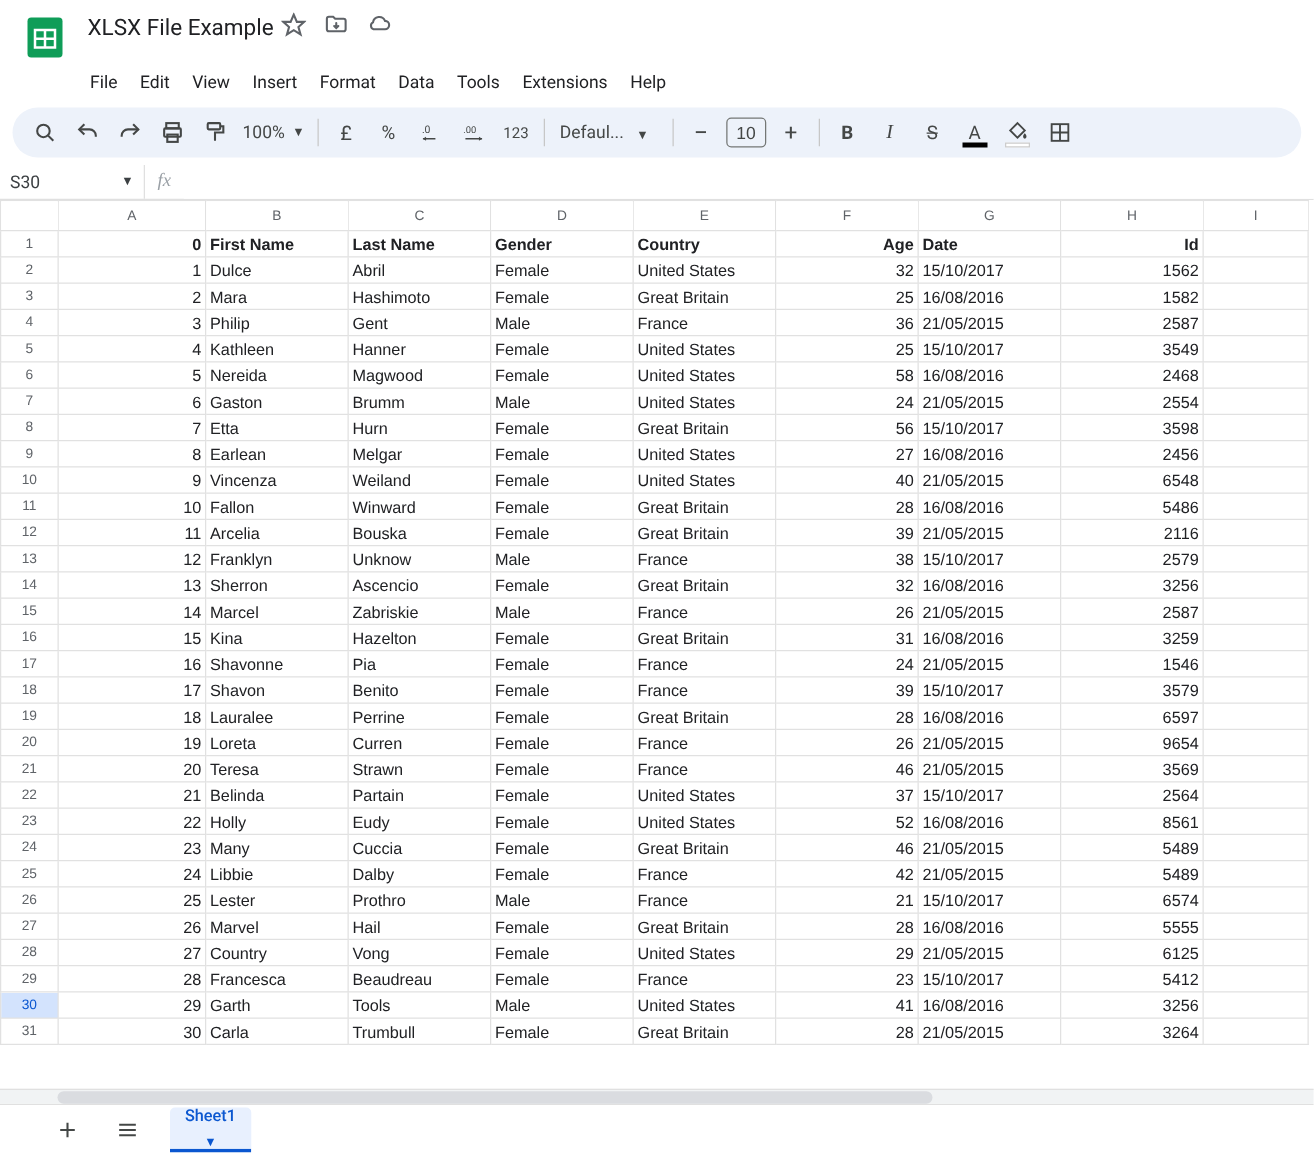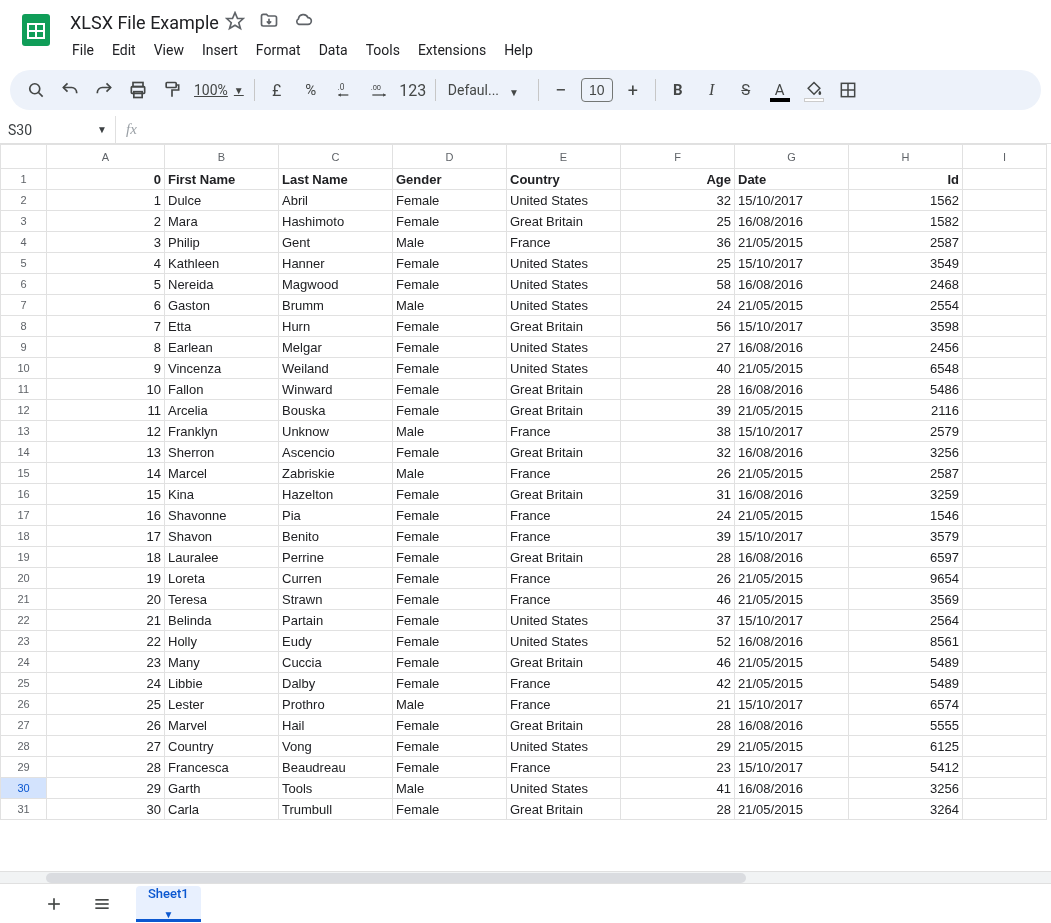--- a/index.html
+++ b/index.html
@@ -5,26 +5,26 @@
 * { box-sizing: border-box; margin: 0; padding: 0; }
 body { font-family: "Google Sans", Roboto, Arial, sans-serif; font-size: 14px; color: #202124; background: #fff; width: 1051px; height: 923px; overflow: hidden; display: flex; flex-direction: column; }
 .header { display: flex; align-items: flex-start; padding: 8px 16px 0 16px; }
 .logo { width: 40px; height: 40px; display: flex; align-items: center; justify-content: center; margin-top: 2px; }
 .logo svg { width: 36px; height: 36px; }
 .title-area { flex: 1; margin-left: 8px; }
 .title-row { display: flex; align-items: center; gap: 0; height: 28px; }
 .doc-title { font-size: 18px; color: #202124; padding: 2px 6px; border-radius: 4px; }
 .title-icons { display: flex; gap: 14px; color: #5f6368; }
 .title-icons span { cursor: pointer; }
-.menu-row { display: flex; gap: 2px; margin-top: 2px; }
+.menu-row { display: flex; gap: 2px; margin-top: 18px; }
 .menu-item { padding: 4px 8px; border-radius: 4px; cursor: pointer; font-size: 14px; color: #202124; }
 .toolbar { margin: 8px 10px 0 10px; background: #edf2fa; border-radius: 24px; padding: 4px 10px; display: flex; align-items: center; gap: 2px; height: 40px; }
 .tb-btn { width: 32px; height: 30px; display: flex; align-items: center; justify-content: center; border-radius: 4px; cursor: pointer; color: #444746; }
 .tb-sep { width: 1px; height: 22px; background: #c7c7c7; margin: 0 4px; }
-.zoom-box { display: flex; align-items: center; padding: 0 4px; gap: 6px; color: #444746; cursor: pointer; text-decoration: underline; }
+.zoom-box { display: flex; align-items: center; padding: 0 4px; gap: 6px; color: #444746; cursor: pointer; }
 .font-box { display: flex; align-items: flex-end; gap: 10px; padding: 0 6px; color: #444746; cursor: pointer; min-width: 90px; }
 .font-size-box { display: flex; align-items: center; gap: 4px; }
 .font-size-input { width: 32px; height: 24px; text-align: center; border: 1px solid #747775; border-radius: 4px; background: transparent; font-size: 14px; color: #444746; }
 .tb-btn svg { width: 20px; height: 20px; }
 .text-color-btn { position: relative; }
 .text-color-underline { position: absolute; bottom: 3px; left: 6px; width: 20px; height: 4px; background: #000; }
 .fill-color-underline { position: absolute; bottom: 3px; left: 6px; width: 20px; height: 4px; background: #fff; border: 0.5px solid #ccc; }
 .name-fx { display: flex; align-items: center; border-bottom: 1px solid #e0e0e0; height: 28px; margin-top: 6px; }
 .name-box { width: 116px; padding: 0 8px; display: flex; align-items: center; justify-content: space-between; font-size: 14px; color: #3c4043; border-right: 1px solid #e0e0e0; height: 100%; }
 .fx-label { padding: 0 10px; color: #9aa0a6; font-style: italic; font-family: serif; font-size: 15px; }
@@ -135,21 +135,21 @@
         <line x1="4" y1="18" x2="16" y2="18" stroke="currentColor" stroke-width="1.5"></line>
       </svg>
     </div>
   <div class="tb-btn">
       <svg viewBox="0 0 24 24" fill="currentColor">
         <text x="2" y="12" font-size="9">.00</text>
         <path d="M17 16l3 2-3 2z"></path>
         <line x1="4" y1="18" x2="20" y2="18" stroke="currentColor" stroke-width="1.5"></line>
       </svg>
     </div>
-  <div class="tb-btn" style="font-size:16px;">123</div>
+  <div class="tb-btn" style="font-size:12px;">123</div>
   <div class="tb-sep"></div>
   <div class="font-box">
     <span>Defaul...</span>
     <span class="caret">▼</span>
   </div>
   <div class="tb-sep"></div>
   <div class="font-size-box">
     <div class="tb-btn" style="font-size:20px;">−</div>
     <input class="font-size-input" value="10" style="">
     <div class="tb-btn" style="font-size:18px;">+</div>

